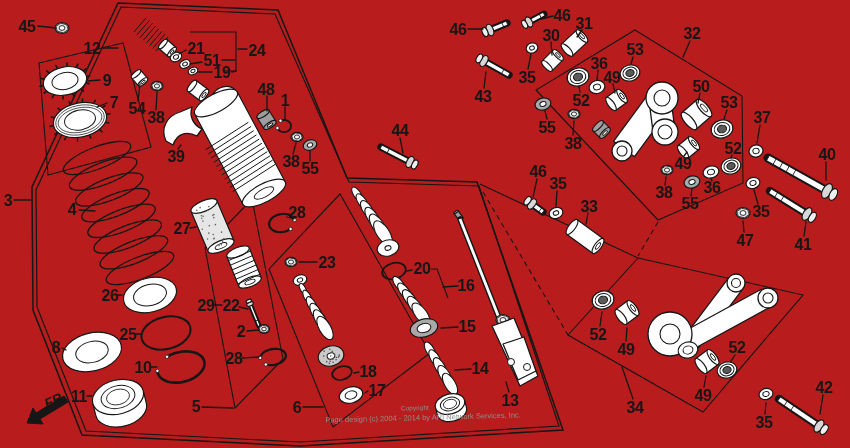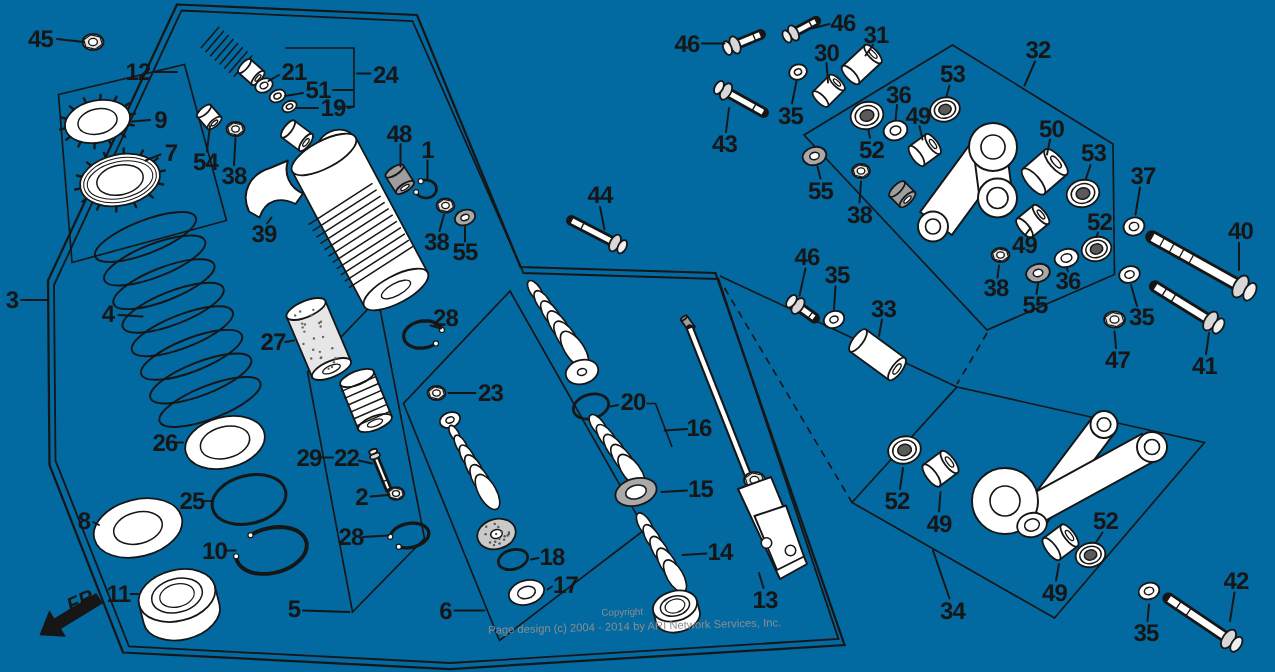--- a/index.html
+++ b/index.html
@@ -1,17 +1,17 @@
 <!DOCTYPE html>
 <html><head>
 <meta charset="utf-8">
 <style>
   html,body{margin:0;padding:0;background:#fff;}
   body{width:850px;height:448px;overflow:hidden;font-family:"Liberation Sans",sans-serif;}
-  #stage{position:relative;width:850px;height:448px;background:#0369a1;}
+  #stage{position:relative;width:850px;height:448px;background:#b91c1c;}
   svg{display:block;}
   text{user-select:none;}
 </style>
 </head>
 <body>
 
 <div id="stage">
   <svg id="diagram" xmlns="http://www.w3.org/2000/svg" width="850" height="448" viewBox="0 0 850 448">
       <g>
         <polygon points="118,3 278,10 347,178 477,182 563,430 300,446 82,435 33,310 32,187" fill="none" stroke="#161616" stroke-width="1.5" stroke-linejoin="miter"></polygon>

